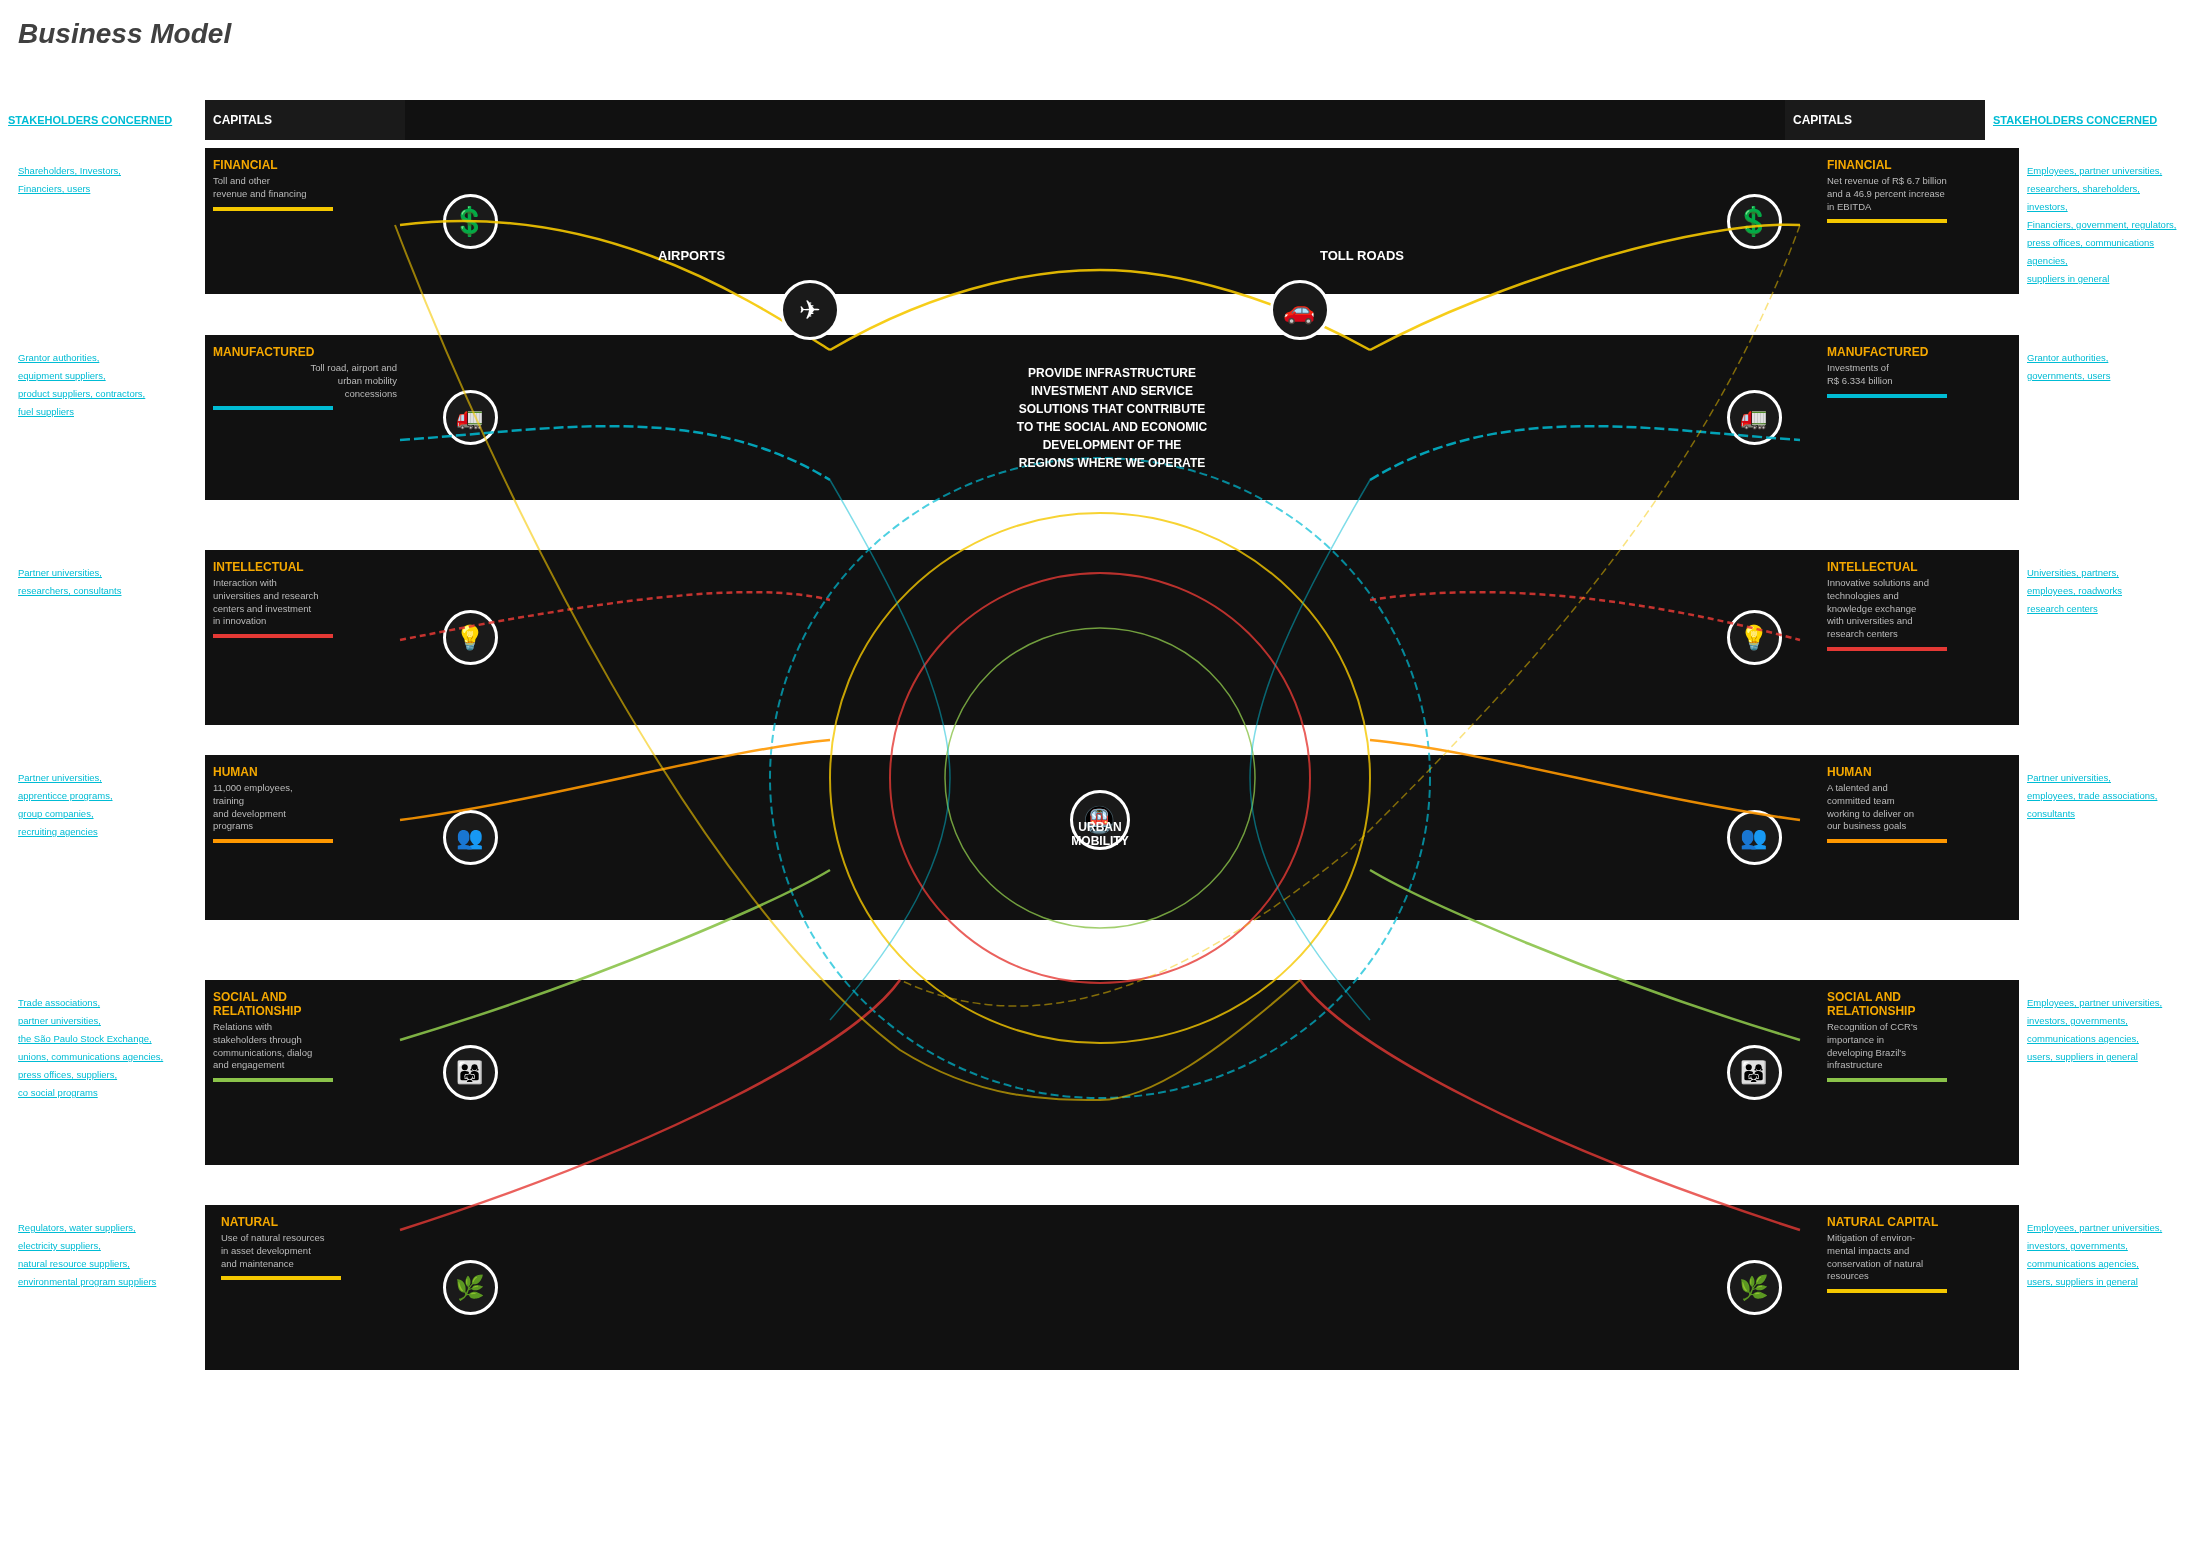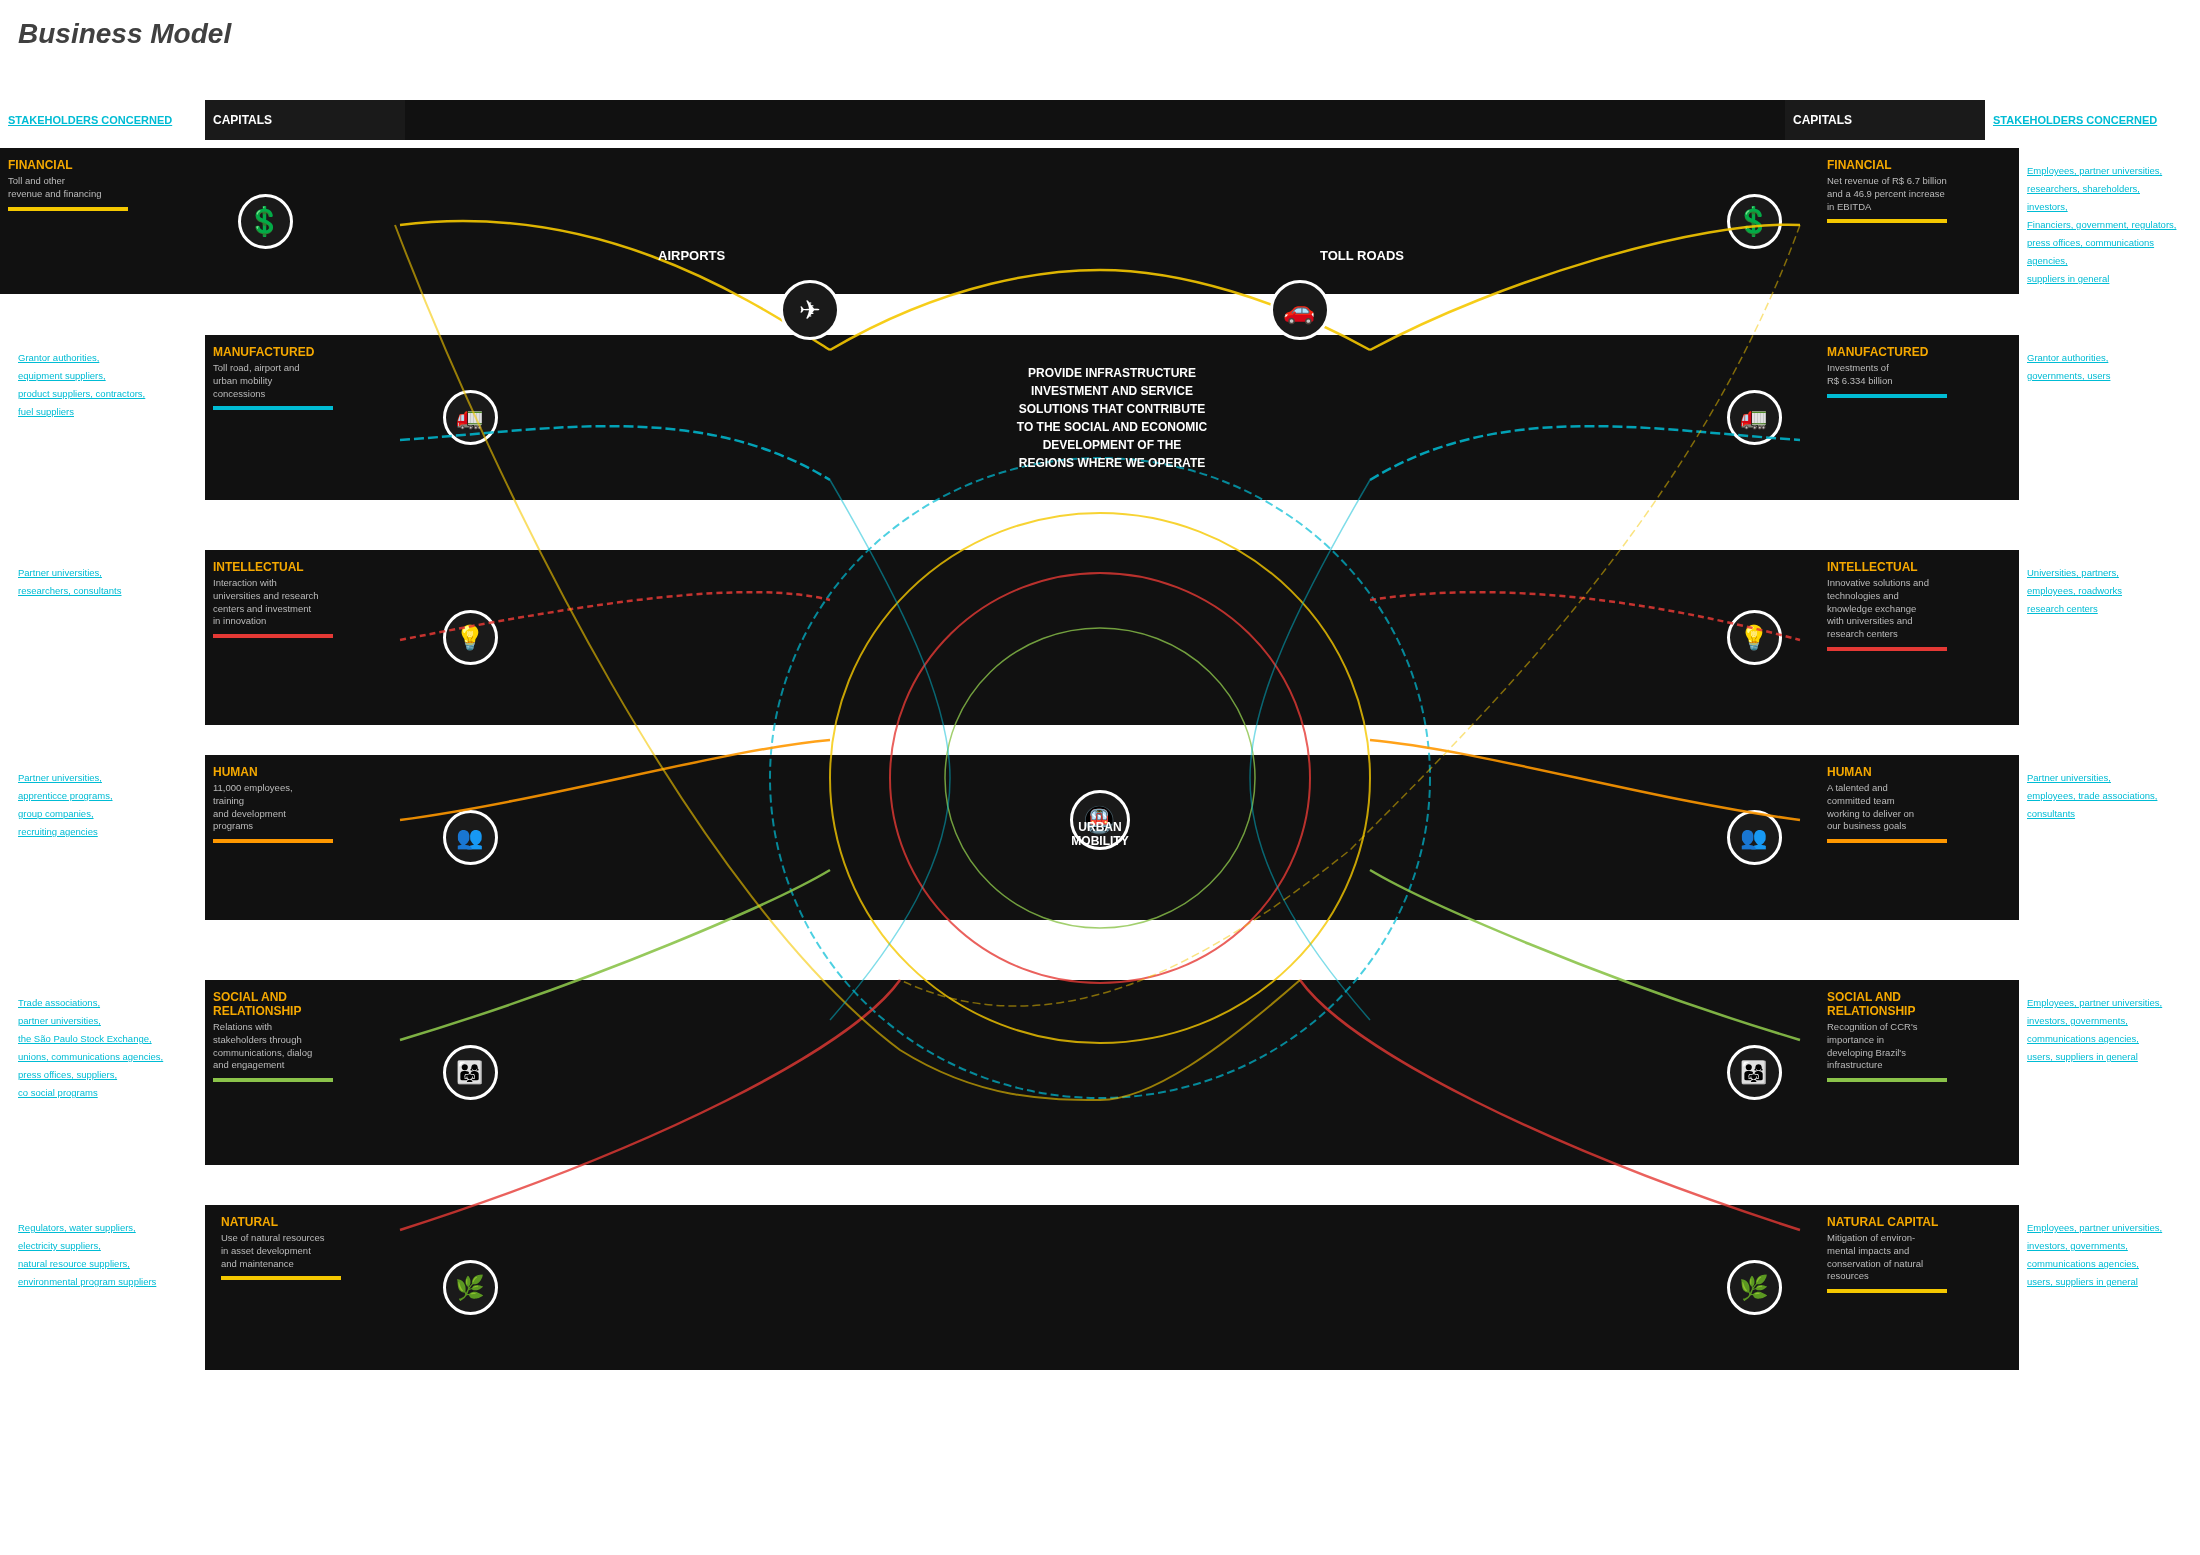--- a/index.html
+++ b/index.html
@@ -234,20 +234,24 @@
   <div class="hdr-cell hdr-icon"></div>
   <div class="hdr-cell hdr-capital">
     <span>CAPITALS</span>
   </div>
   <div class="hdr-cell hdr-stakeholder-right">
     <span class="hdr-sh-label">STAKEHOLDERS CONCERNED</span>
   </div>
 </div>
 
 <div class="sec-row" style="top:148px; min-height:130px;">
+  <div class="col-stakeholder-left" style="padding-top:12px;">
+    <span class="sh-text" style="white-space:pre-line;">Shareholders, Investors,
+Financiers, users</span>
+  </div>
   <div class="col-capital-left row-bg-dark" style="padding:10px 8px; min-height:130px;">
     <div class="cap-name">FINANCIAL</div>
     <div class="cap-text" style="white-space:pre-line;">Toll and other
 revenue and financing</div>
     <div class="colorbar" style="background:#f5c800;"></div>
   </div>
   <div class="col-icon-left row-bg-dark" style="min-height:130px;">
     <div class="icon-circle" style="font-size:28px;">💲</div>
   </div>
   <div class="col-center row-bg-dark" style="min-height:130px;"></div>
@@ -279,21 +283,21 @@
 
 <div class="sec-row" style="top:335px; min-height:165px;">
   <div class="col-stakeholder-left" style="padding-top:12px;">
     <span class="sh-text" style="white-space:pre-line;">Grantor authorities,
 equipment suppliers,
 product suppliers, contractors,
 fuel suppliers</span>
   </div>
   <div class="col-capital-left row-bg-dark" style="padding:10px 8px; min-height:165px;">
     <div class="cap-name">MANUFACTURED</div>
-    <div class="cap-text" style="white-space:pre-line;">Toll road, airport and
+    <div class="cap-text" style="white-space:pre-line;text-align:right;">Toll road, airport and
 urban mobility
 concessions</div>
     <div class="colorbar" style="background:#00bcd4;"></div>
   </div>
   <div class="col-icon-left row-bg-dark" style="min-height:165px;">
     <div class="icon-circle" style="font-size:22px;">🚛</div>
   </div>
   <div class="col-center row-bg-dark" style="min-height:165px; position:relative;">
 
     <div style="position:absolute;left:50%;top:50%;transform:translate(-50%,-50%);text-align:center;font-size:12px;font-weight:bold;color:#fff;width:240px;line-height:1.5;z-index:15;">

